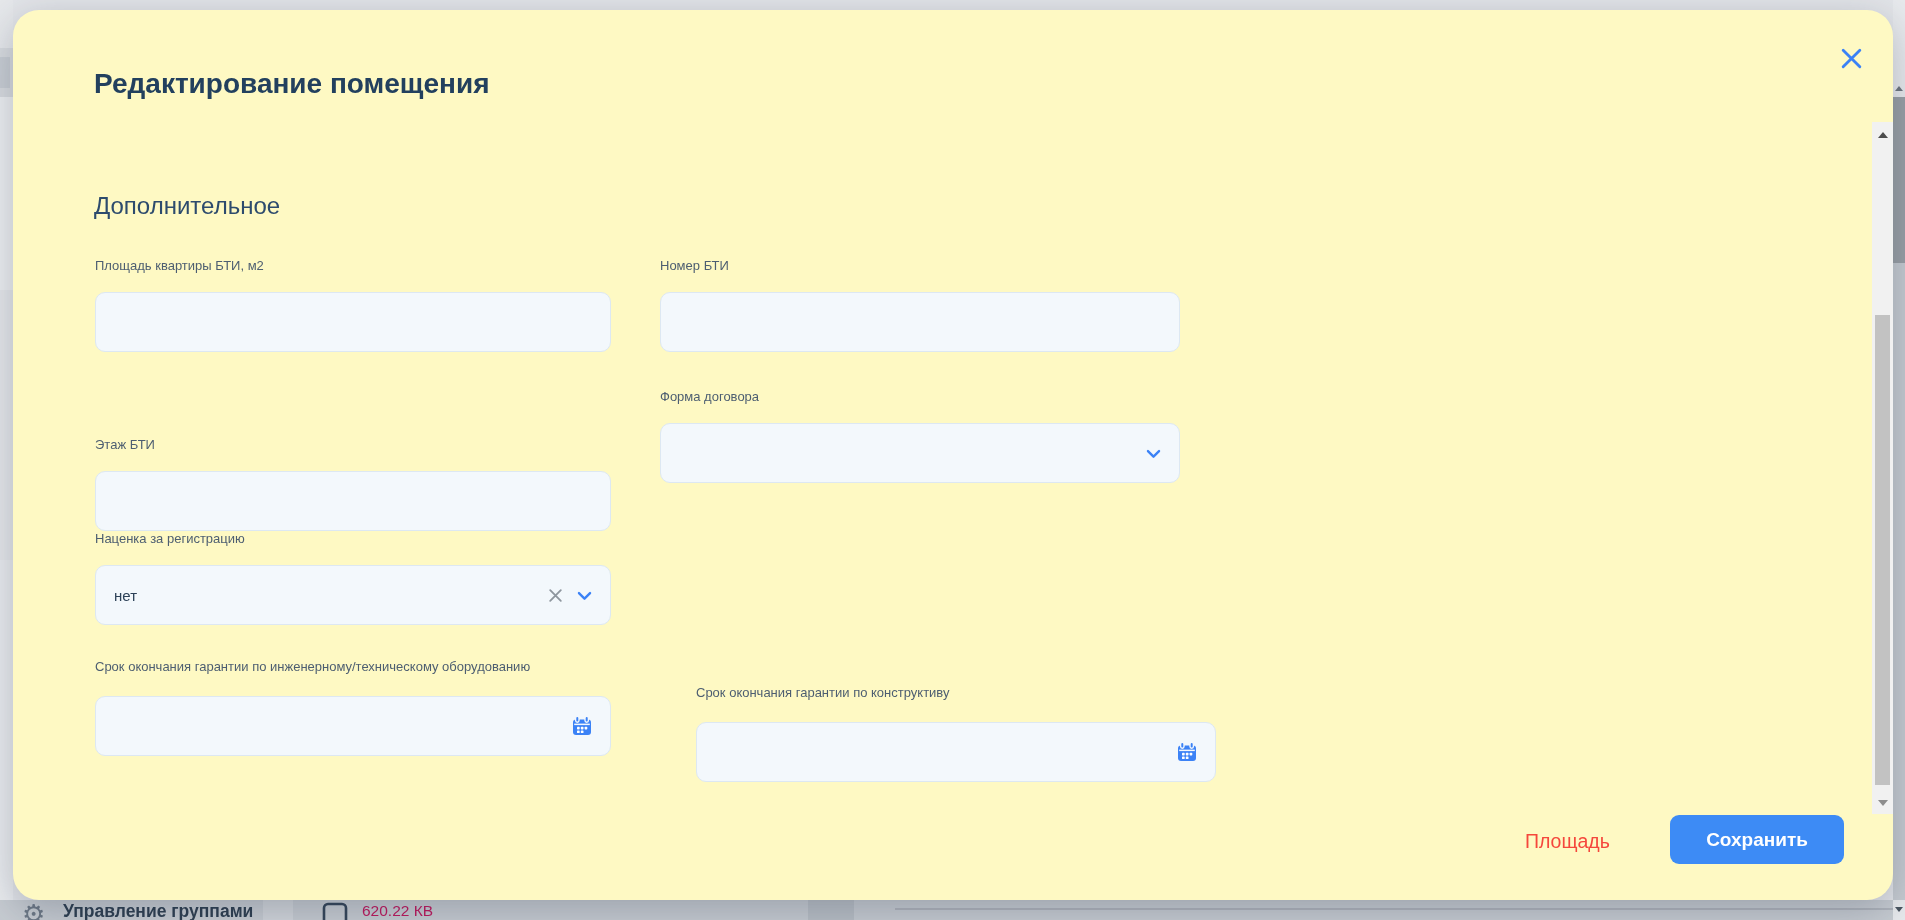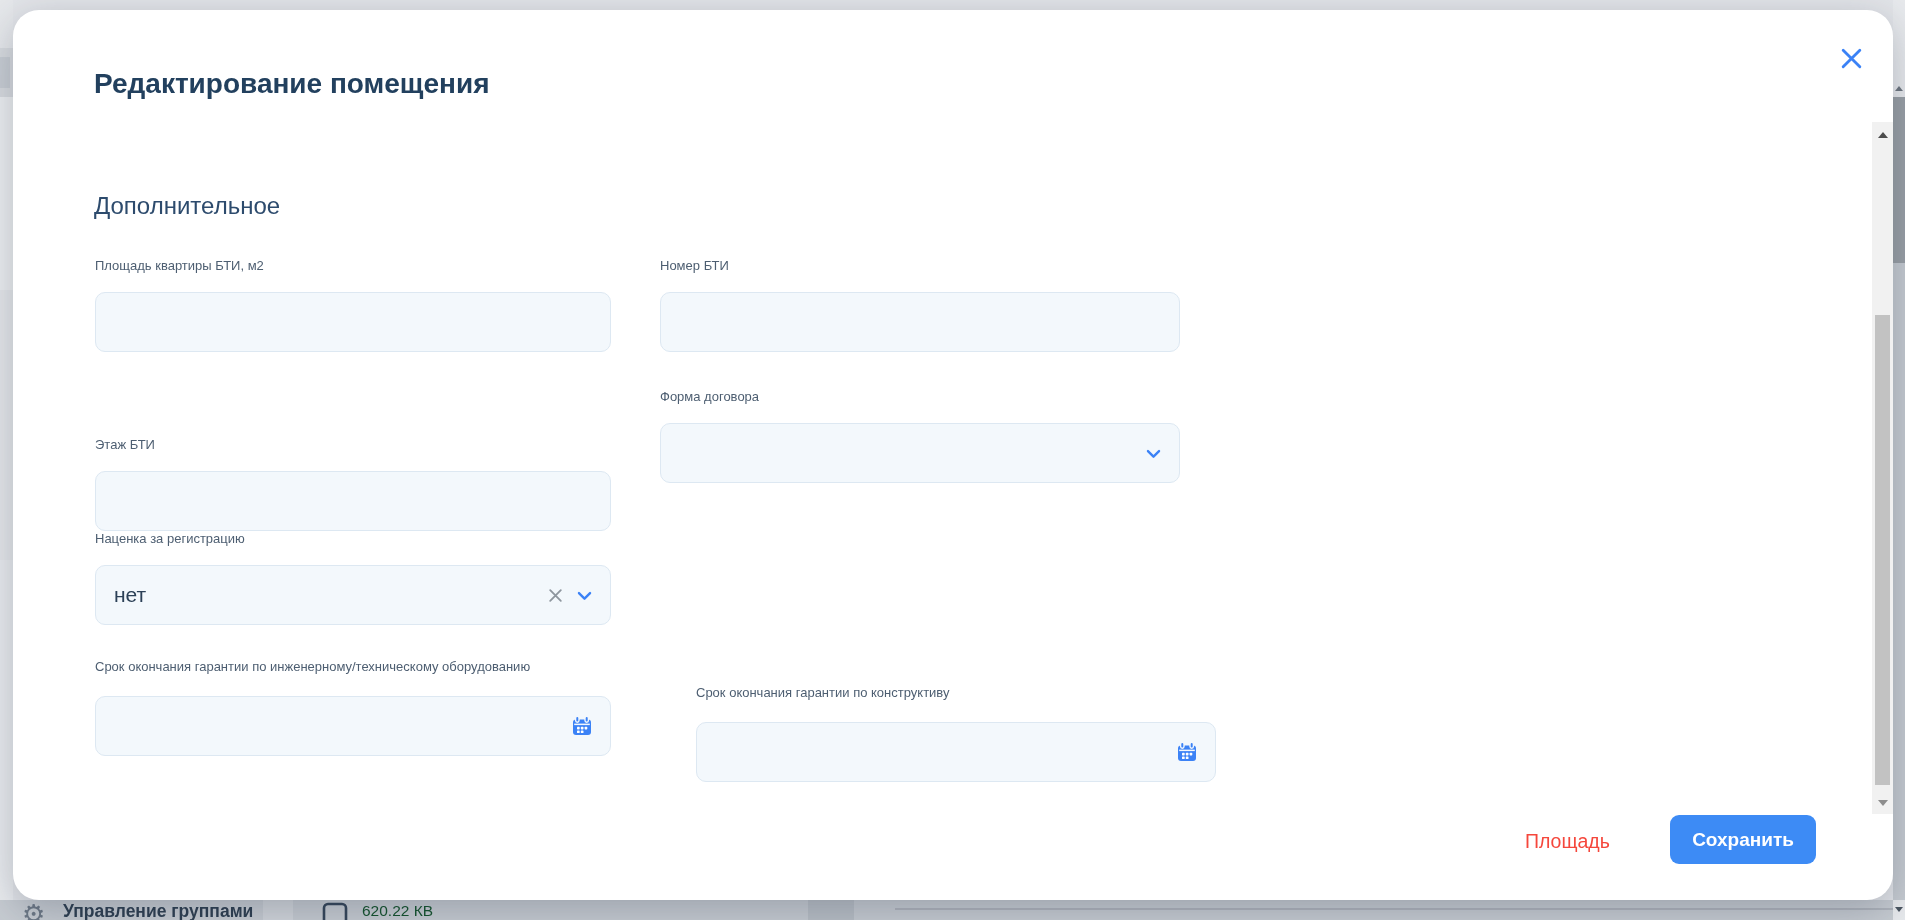--- a/index.html
+++ b/index.html
@@ -24,40 +24,40 @@
   .gear { position:absolute; left:22px; top:1px; font-size:26px; line-height:26px; color:#6e7987; }
   .bb-menu-label {
     position:absolute; left:63px; top:1px; font-size:17.5px; font-weight:600;
     color:#2e3f51; white-space:nowrap;
   }
   .bb-block1 { position:absolute; left:263px; top:0; width:30px; height:20px; background:#d2d6db; }
   .bb-block2 { position:absolute; left:808px; top:0; width:46px; height:20px; background:#b9bfc6; }
   .bb-line   { position:absolute; left:895px; top:8px; width:998px; height:2px; background:#9aa1a9; opacity:.55; }
   .bb-box-icon { position:absolute; left:322px; top:2px; }
   .bb-size {
-    position:absolute; left:362px; top:2px; font-size:15.5px; color:#14532d; white-space:nowrap;text-align:center;
+    position:absolute; left:362px; top:2px; font-size:15.5px; color:#be185d; white-space:nowrap;text-align:center;
   }
 
   
   .outer-scrollbar { position:absolute; right:0; top:0; width:12px; height:920px; }
   .osb-top    { position:absolute; left:0; top:0;     width:12px; height:97px;  background:#e8eaed; }
   .osb-up     { position:absolute; left:2px; top:86px; width:0; height:0;
                 border-left:4px solid transparent; border-right:4px solid transparent;
                 border-bottom:5px solid #6f7780; }
   .osb-thumb  { position:absolute; left:0; top:97px;  width:12px; height:166px; background:#9aa0a6; }
   .osb-track  { position:absolute; left:0; top:263px; width:12px; height:637px; background:#c6cbd1; }
   .osb-bottom { position:absolute; left:0; top:900px; width:12px; height:20px;  background:#e8eaed; }
   .osb-down   { position:absolute; left:2px; top:907px; width:0; height:0;
                 border-left:4px solid transparent; border-right:4px solid transparent;
                 border-top:5px solid #4a5560; }
 
   
   .modal {
     position:absolute; left:13px; top:10px; width:1880px; height:890px;
-    background:#ffffff; border-radius:26px;
+    background:#fef9c3; border-radius:26px;
     box-shadow:0 10px 40px rgba(35,48,68,.28);
   }
   .modal-title {
     position:absolute; left:81px; top:58px;
     font-size:28px; font-weight:700; color:#22405e; white-space:nowrap;
   }
   .close-btn {
     position:absolute; left:1818px; top:28px; width:40px; height:40px;
     background:none; border:none; cursor:pointer;
     display:flex; align-items:center; justify-content:center;
@@ -77,42 +77,42 @@
   .input-box, .text-input {
     width:100%; height:60px; background:#f3f8fc;
     border:1px solid #dde8f2; border-radius:10px;
     font-family:"Liberation Sans", sans-serif;
     font-size:19px; color:#2c4157;
   }
   .text-input { padding:0 18px; outline:none; }
   .input-box {
     display:flex; align-items:center; padding:0 16px 0 18px; cursor:pointer;
   }
-  .input-box .value { flex:1 1 auto; font-size:21px; color:#2c4157; }
+  .input-box .value { flex:1 1 auto; font-size:15px; color:#2c4157; }
   .input-box .icons { display:flex; align-items:center; gap:11px; }
 
   
   .g-r1c1 { left:82px;  top:246px; }
   .g-r1c2 { left:647px; top:246px; }
   .g-r2c1 { left:82px;  top:377px;margin-top:48px; }
   .g-r2c2 { left:647px; top:377px; }
   .g-r3c1 { left:82px;  top:519px; }
   .g-r3c2 { left:647px; top:519px; }
   .g-r4c1 { left:82px;  top:644px; }
   .g-r4c2 { left:683px; top:670px; }
 
   
   .cancel-btn {
     position:absolute; left:1512px; top:820px;
     background:none; border:none; cursor:pointer;
     font-family:"Liberation Sans", sans-serif;
     font-size:19.5px; color:#f5473c; font-weight:500; white-space:nowrap;
   }
   .save-btn {
-    position:absolute; left:1657px; top:805px; width:146px; height:49px;
+    position:absolute; left:1657px; top:805px; width:174px; height:49px;
     background:#3d8bf5; border:none; border-radius:9px; cursor:pointer;
     font-family:"Liberation Sans", sans-serif;
     font-size:19px; font-weight:600; color:#ffffff;
     display:flex; align-items:center; justify-content:center;
   }
 
   
   .modal-scrollbar { position:absolute; left:1859px; top:112px; width:21px; height:692px; background:#f1f1f1; }
   .msb-up   { position:absolute; left:6px; top:10px; width:0; height:0;
               border-left:5px solid transparent; border-right:5px solid transparent;

